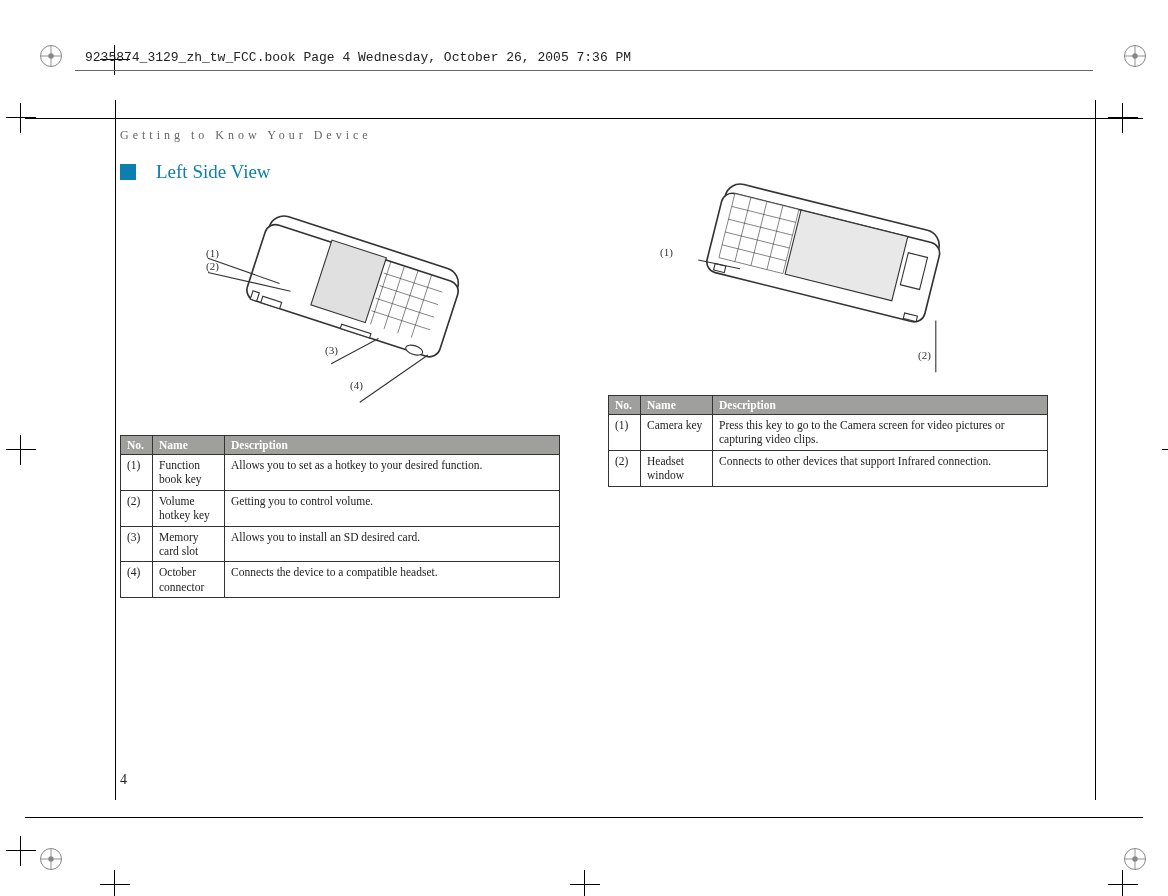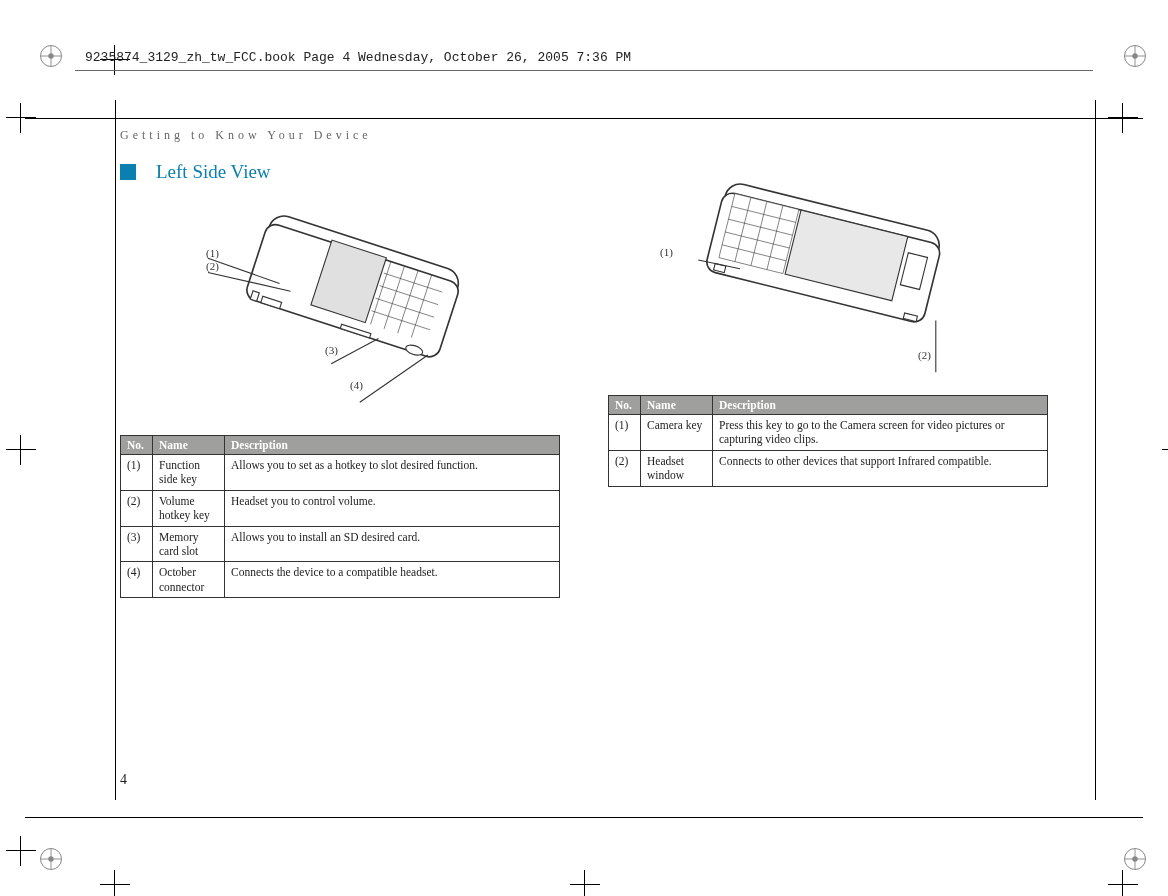--- a/index.html
+++ b/index.html
@@ -193,27 +193,27 @@
         <thead>
           <tr>
             <th>No.</th>
             <th>Name</th>
             <th>Description</th>
           </tr>
         </thead>
         <tbody>
           <tr>
             <td class="num">(1)</td>
-            <td class="nm">Function side key</td>
-            <td>Allows you to set as a hotkey to slot desired function.</td>
+            <td class="nm">Function book key</td>
+            <td>Allows you to set as a hotkey to your desired function.</td>
           </tr>
           <tr>
             <td class="num">(2)</td>
             <td class="nm">Volume hotkey key</td>
-            <td>Headset you to control volume.</td>
+            <td>Getting you to control volume.</td>
           </tr>
           <tr>
             <td class="num">(3)</td>
             <td class="nm">Memory card slot</td>
             <td>Allows you to install an SD desired card.</td>
           </tr>
           <tr>
             <td class="num">(4)</td>
             <td class="nm">October connector</td>
             <td>Connects the device to a compatible headset.</td>
@@ -261,21 +261,21 @@
         </thead>
         <tbody>
           <tr>
             <td class="num">(1)</td>
             <td class="nm">Camera key</td>
             <td>Press this key to go to the Camera screen for video pictures or capturing video clips.</td>
           </tr>
           <tr>
             <td class="num">(2)</td>
             <td class="nm">Headset window</td>
-            <td>Connects to other devices that support Infrared compatible.</td>
+            <td>Connects to other devices that support Infrared connection.</td>
           </tr>
         </tbody>
       </table>
     </div>
 
   </div>
 
   <div class="page-num">4</div>
 </div>
 

